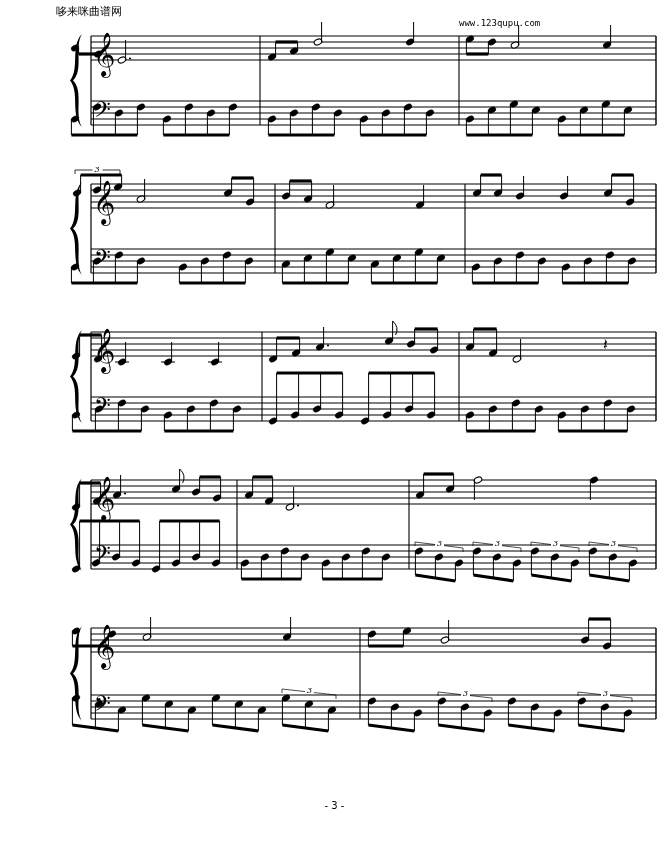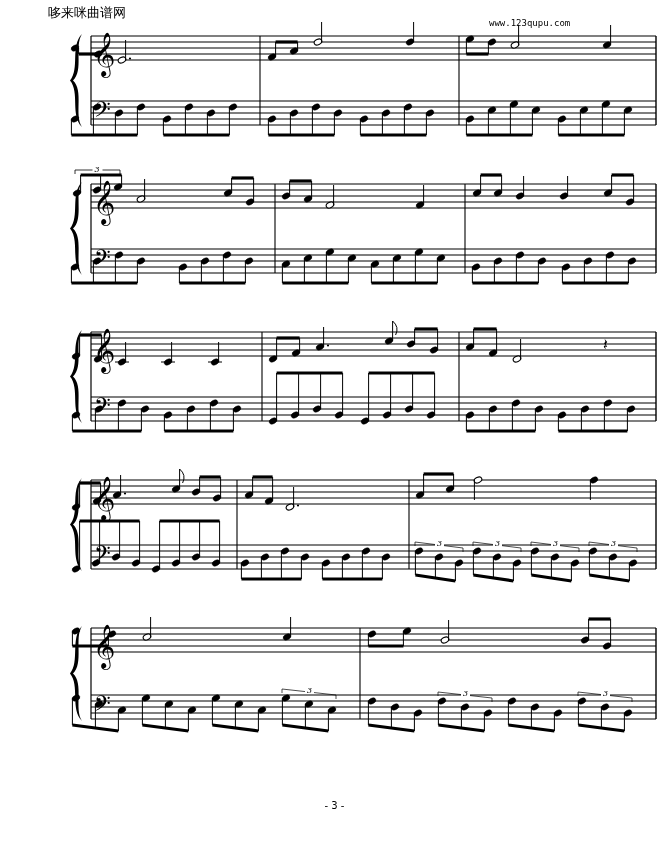--- a/index.html
+++ b/index.html
@@ -1,18 +1,18 @@
 <!DOCTYPE html>
 <html><head>
 <meta charset="utf-8">
 <style>
   html,body{margin:0;padding:0;background:#fff;}
   body{width:669px;height:843px;position:relative;overflow:hidden;font-family:"DejaVu Sans",sans-serif;}
-  .site-name{position:absolute;left:4px;top:4px;font-size:13px;color:#000;padding-left:44px;}
-  .site-url{position:absolute;left:459px;top:18px;font-family:"DejaVu Sans Mono","Liberation Mono",monospace;font-size:9px;color:#000;margin-left:30px;}
+  .site-name{position:absolute;left:12px;top:4px;font-size:11px;color:#000;padding-left:44px;}
+  .site-url{position:absolute;left:459px;top:18px;font-family:"DejaVu Sans Mono","Liberation Mono",monospace;font-size:9px;color:#000;}
   .page-num{position:absolute;left:0;width:669px;top:800px;text-align:center;font-size:10px;color:#000;}
   svg#score{position:absolute;left:0;top:0;}
 </style>
 </head>
 <body>
 
 <div class="site-name">哆来咪曲谱网</div>
 <div class="site-url">www.123qupu.com</div>
 
 <svg id="score" width="669" height="843" viewBox="0 0 669 843" xmlns="http://www.w3.org/2000/svg">

